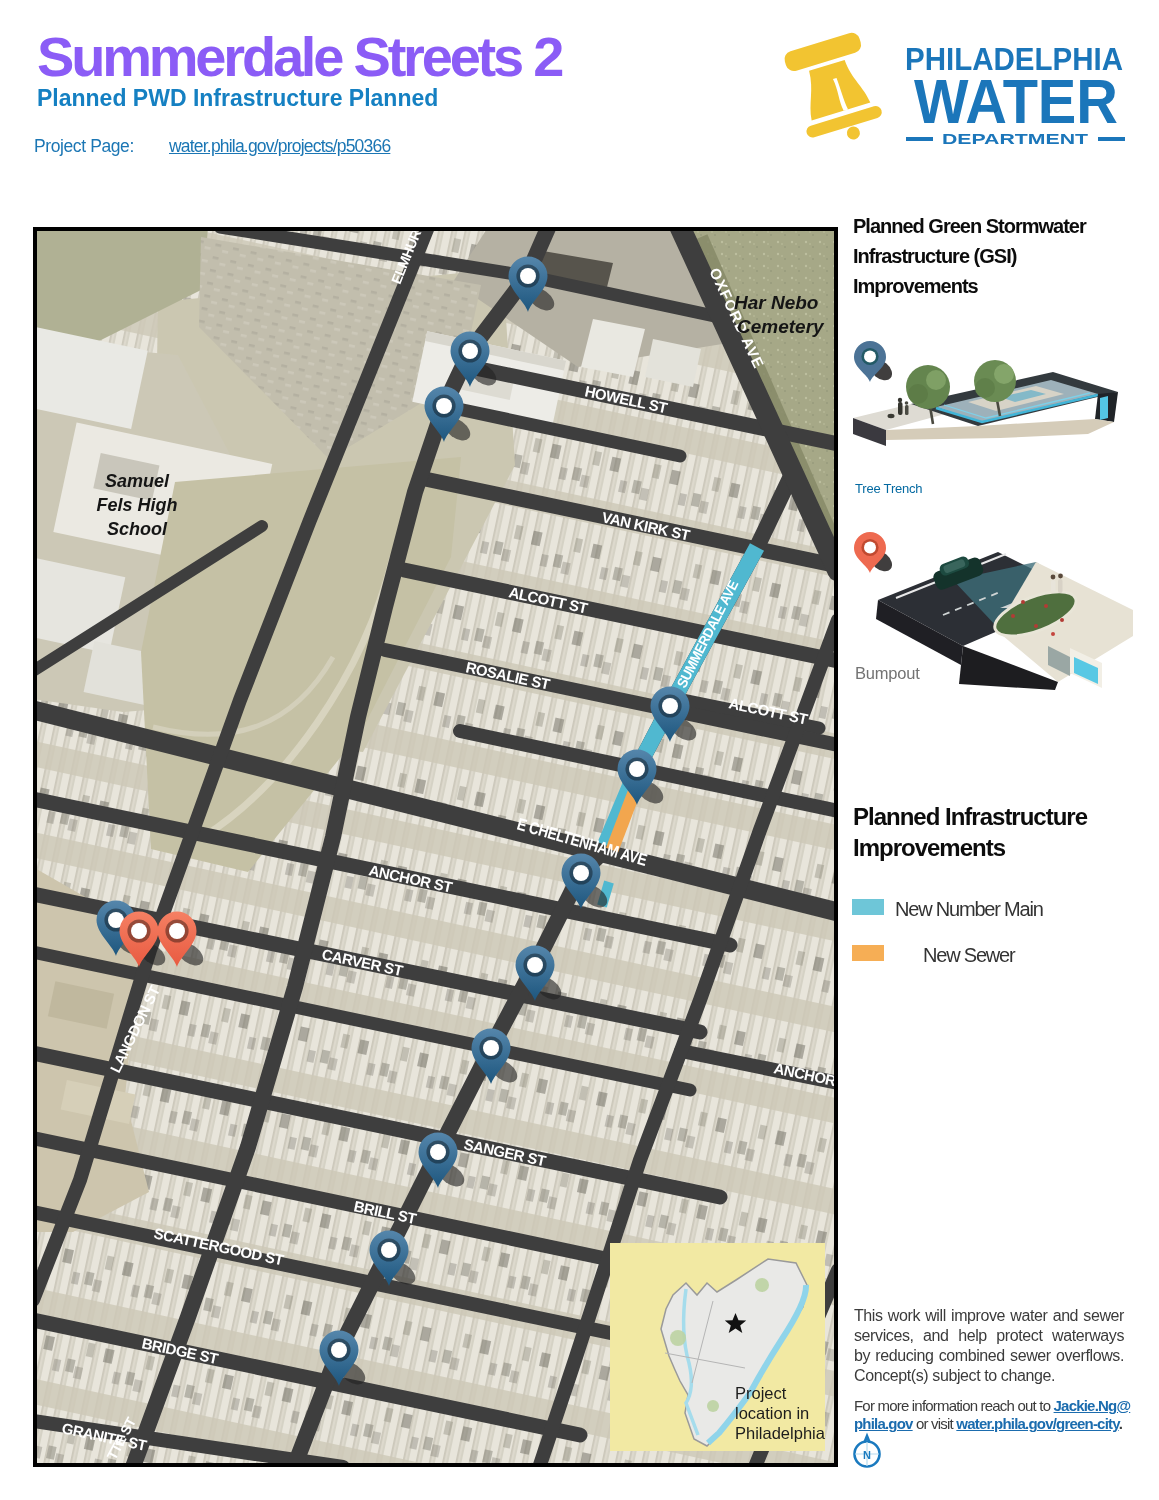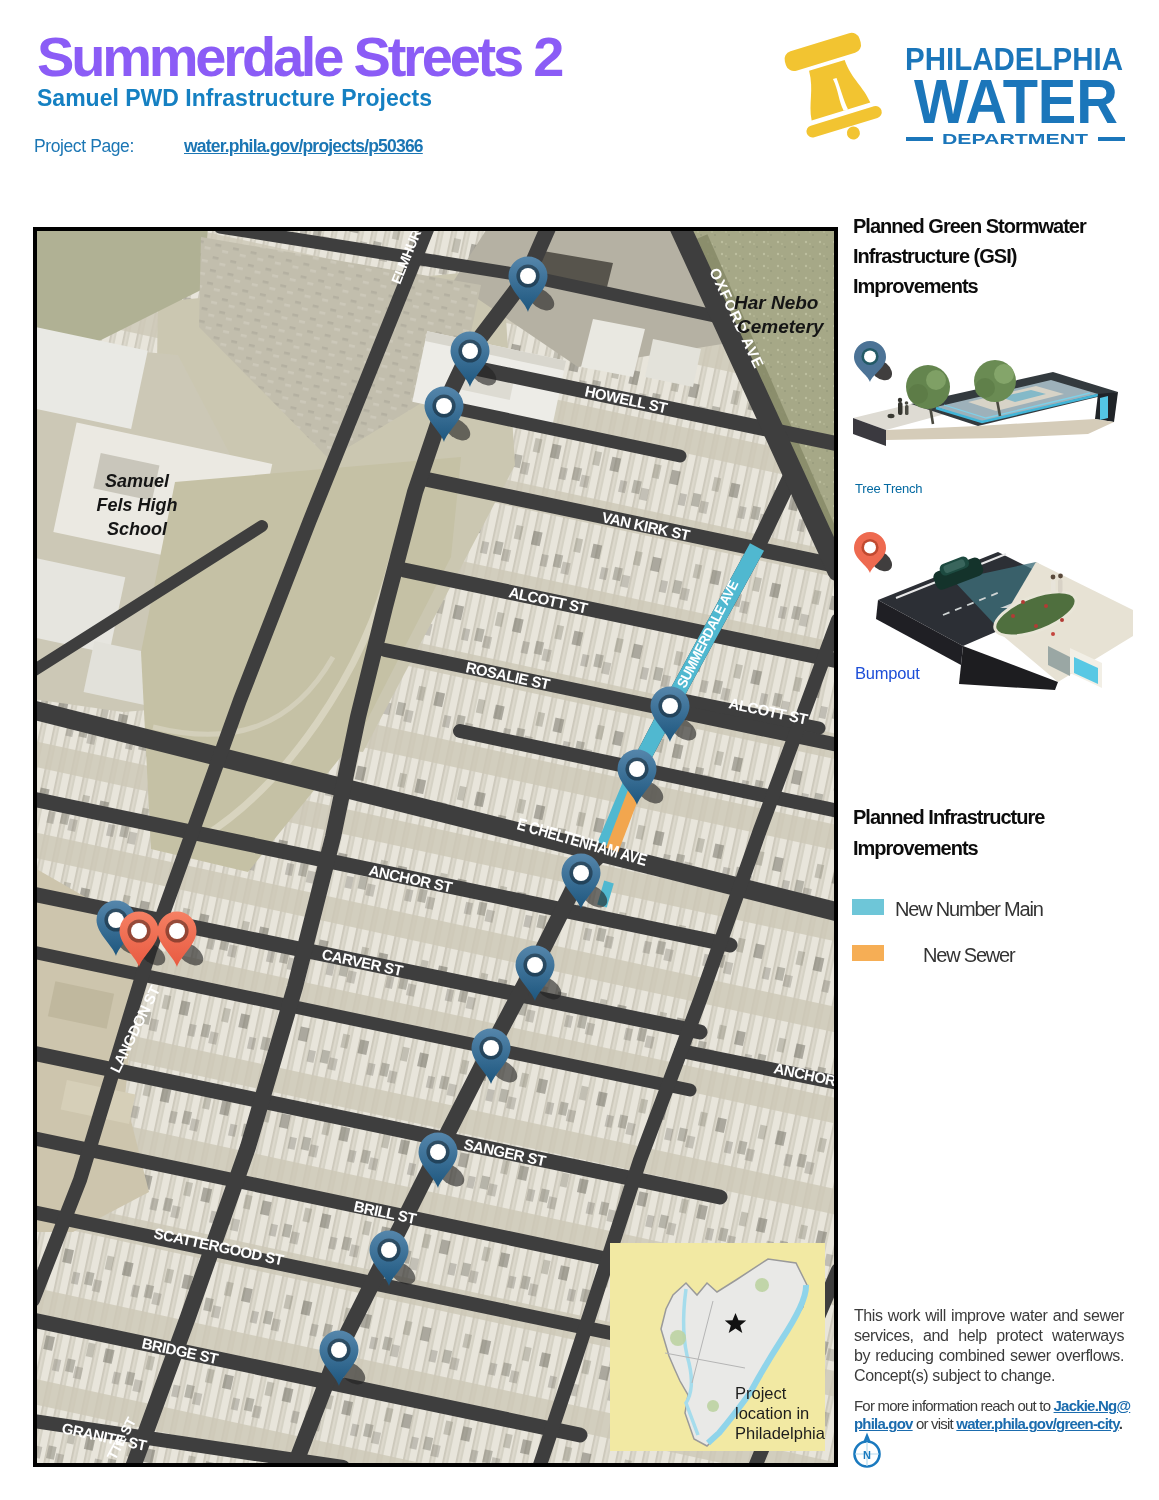--- a/index.html
+++ b/index.html
@@ -4,24 +4,24 @@
 <style>
 html,body{margin:0;padding:0;}
 body{width:1159px;height:1500px;background:#ffffff;font-family:"Liberation Sans",sans-serif;position:relative;overflow:hidden;}
 .abs{position:absolute;}
 </style>
 </head>
 <body>
 
 <div class="abs" style="left:37px;top:29px;font-size:56px;line-height:1;font-weight:bold;color:#8b5cf6;letter-spacing:-3.2px;">Summerdale Streets 2</div>
 
-<div class="abs" style="left:37px;top:87px;font-size:23px;line-height:1;font-weight:bold;color:#1580c2;letter-spacing:0px;">Samuel PWD Infrastructure Projects</div>
+<div class="abs" style="left:37px;top:87px;font-size:23px;line-height:1;font-weight:bold;color:#1580c2;letter-spacing:0px;">Planned PWD Infrastructure Planned</div>
 
 <div class="abs" style="left:34px;top:136px;width:500px;font-size:17.5px;letter-spacing:-0.4px;color:#1b76b4;line-height:21.6px;">
-<div>Project Page:<span style="position:absolute;left:150px;font-weight:bold;letter-spacing:-0.8px;white-space:nowrap;text-decoration:underline;">water.phila.gov/projects/p50366</span></div>
+<div>Project Page:<span style="position:absolute;left:135px;font-weight:normal;letter-spacing:-0.8px;white-space:nowrap;text-decoration:underline;">water.phila.gov/projects/p50366</span></div>
 </div>
 
 <svg class="abs" style="left:775px;top:18px;" width="360" height="145" viewBox="0 0 360 145">
 
   <g transform="translate(60,74) rotate(-17) scale(0.93)">
     <rect x="-42" y="-56" width="84" height="22" rx="9" fill="#f2c431"></rect>
     <path d="M-20,-30 C-21,-8 -31,3 -33,22 L33,22 C31,3 21,-8 20,-30 Z" fill="#f2c431"></path>
     <path d="M2,-14 C4,0 1,10 3,22 L8,22 C6,10 7,0 6,-14 Z" fill="#ffffff"></path>
     <rect x="-42" y="27" width="84" height="13" rx="6.5" fill="#f2c431"></rect>
     <circle cx="6" cy="48" r="7" fill="#f2c431"></circle>
@@ -404,23 +404,23 @@
   <g transform="translate(22,30)">
     <ellipse cx="11" cy="13" rx="12.5" ry="8.5" transform="rotate(40 11 13)" fill="#403e3e"></ellipse>
     <path d="M0,25 C-2.3,17.5 -16,11 -16,0 A16,16 0 1 1 16,0 C16,11 2.3,17.5 0,25 Z" fill="#ee6a50"></path>
     <circle cx="0" cy="-0.5" r="8.6" fill="#c14a30"></circle>
     <circle cx="0" cy="-0.5" r="6" fill="#ffffff"></circle>
   </g>
 </svg>
 
 <div class="abs" style="left:855px;top:482px;font-size:13px;line-height:1;color:#0369a1;letter-spacing:-0.2px;">Tree Trench</div>
 
-<div class="abs" style="left:855px;top:665px;font-size:16.5px;line-height:1;color:#1d4ed8;letter-spacing:-0.2px;">Bumpout</div>
-
-<div class="abs" style="left:853px;top:802px;font-size:20px;font-weight:bold;color:#0c0c0c;line-height:30.5px;letter-spacing:-1px;white-space:nowrap;">Planned Infrastructure<br>Improvements</div>
+<div class="abs" style="left:855px;top:665px;font-size:16.5px;line-height:1;color:#737373;letter-spacing:-0.2px;">Bumpout</div>
+
+<div class="abs" style="left:853px;top:802px;font-size:24px;font-weight:bold;color:#0c0c0c;line-height:30.5px;letter-spacing:-1px;white-space:nowrap;">Planned Infrastructure<br>Improvements</div>
 
 <div class="abs" style="left:852px;top:899px;width:32px;height:16px;background:#6ec6d8;"></div>
 
 <div class="abs" style="left:895px;top:898px;font-size:20px;color:#333;letter-spacing:-1.2px;">New Number Main</div>
 
 <div class="abs" style="left:852px;top:945px;width:32px;height:16px;background:#f6ae55;"></div>
 
 <div class="abs" style="left:895px;top:944px;font-size:20px;color:#333;letter-spacing:-1.2px;margin-left:28px;">New Sewer</div>
 
 <div class="abs" style="left:854px;top:1306px;width:270px;font-size:16px;color:#3b3b3b;line-height:19.9px;letter-spacing:-0.4px;text-align:justify;text-align-last:justify;">This work will improve water and sewer<br>services, and help protect waterways<br>by reducing combined sewer overflows.<br><span style="text-align-last:left;display:inline-block;width:100%;">Concept(s) subject to change.</span></div>

